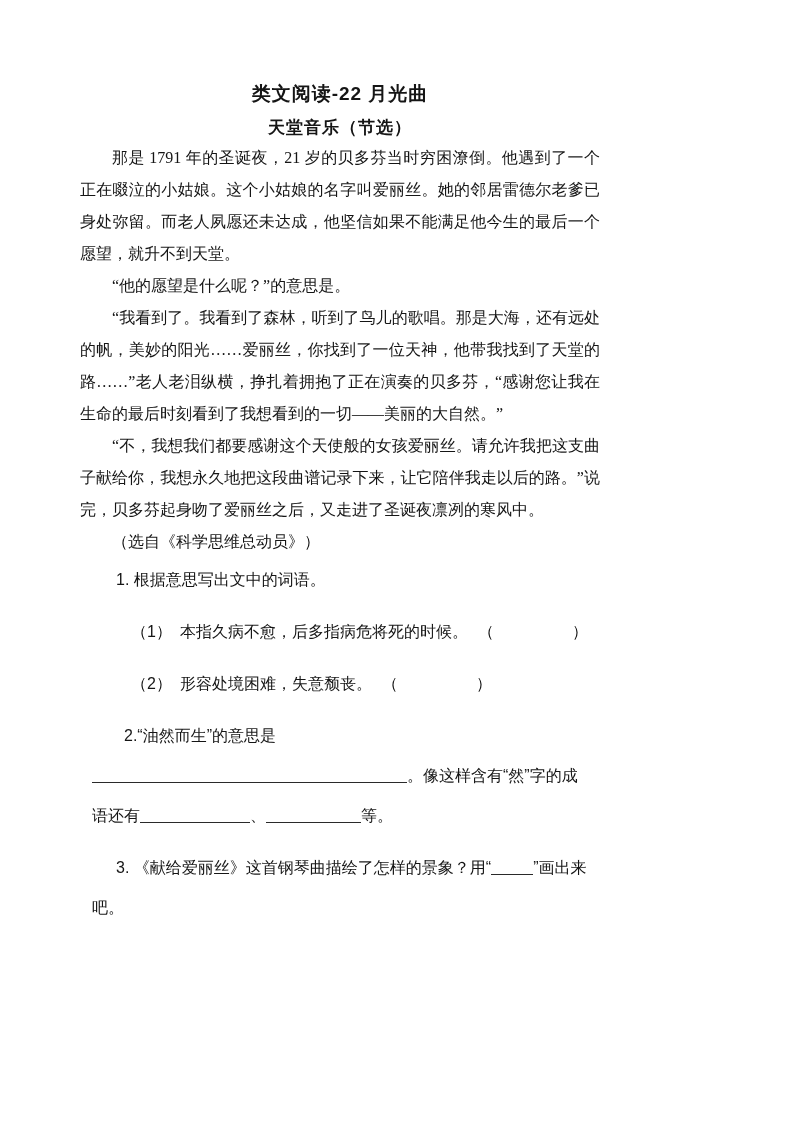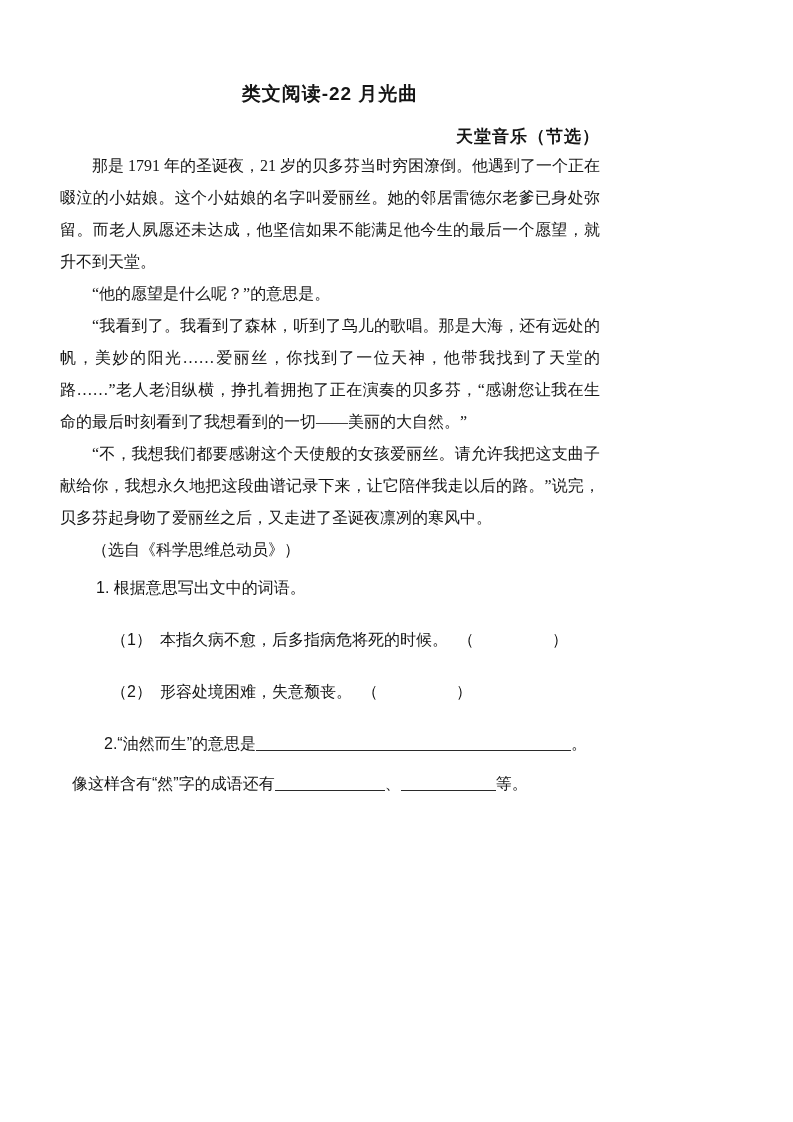--- a/index.html
+++ b/index.html
@@ -6,36 +6,36 @@
   body {
     width: 793px; height: 1122px;
     background: #ffffff;
     color: #151515;
     font-family: "Liberation Serif", serif;
     overflow: hidden;
   }
   .page {
     box-sizing: border-box;
     width: 675px; height: 1122px;
-    padding: 64px 75px 0 60px;
+    padding: 64px 75px 0 80px;
   }
   .title {
     margin: 20px 0 0 0;
     font-family: "Liberation Sans", sans-serif;
     font-size: 19px; line-height: 20px;
     font-weight: 700;
     text-align: center;
     letter-spacing: 1px;
   }
   .subtitle {
-    margin: 24px 0 0 0;
-    font-family: Liberation Sans, sans-serif;
+    margin: 16px 0 0 0;
+    font-family: Liberation Mono, monospace;
     font-size: 17px; line-height: 18px;
     font-weight: 700;
-    text-align: right;
+    text-align: center;
     letter-spacing: 1px;
   }
   .story { margin-top: 4px; }
   .story p {
     margin: 0;
     font-size: 16px;
     line-height: 32px;
     text-align: justify;
     text-indent: 2em;
   }
@@ -91,17 +91,19 @@
 
     <p class="q"><span>1.</span>
       <span>根据意思写出文中的词语。</span></p>
 
     <p class="q-sub"><span class="item-label">（1）</span><span>本指久病不愈，后多指病危将死的时候。</span><span class="ans-open">（</span><span class="paren-gap"></span><span>）</span></p>
 
     <p class="q-sub"><span class="item-label">（2）</span><span>形容处境困难，失意颓丧。</span><span class="ans-open">（</span><span class="paren-gap"></span><span>）</span></p>
 
     <p class="q2"><span>2.</span><span>“油然而生”的意思是</span><span class="blank blank-q2a"></span><span>。像这样含有</span><span>“然”字的成语还有</span><span class="blank blank-q2b"></span><span>、</span><span class="blank blank-q2c"></span><span>等。</span></p>
 
+    <p class="q"><span>3.</span>
+      <span>《献给爱丽丝》这首钢琴曲描绘了怎样的景象？用“</span><span class="blank blank-q3"></span><span>”画出来吧。</span></p>
 
 
   </div>
 
 </div>
 
 </body></html>

